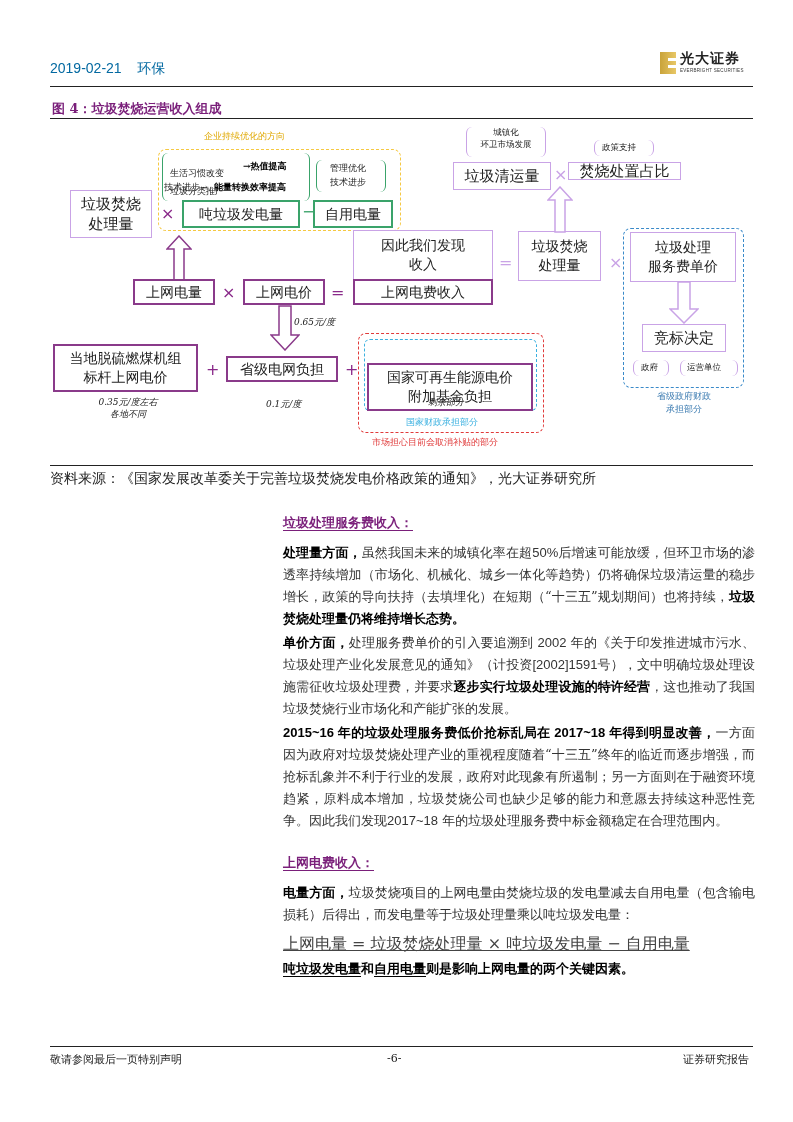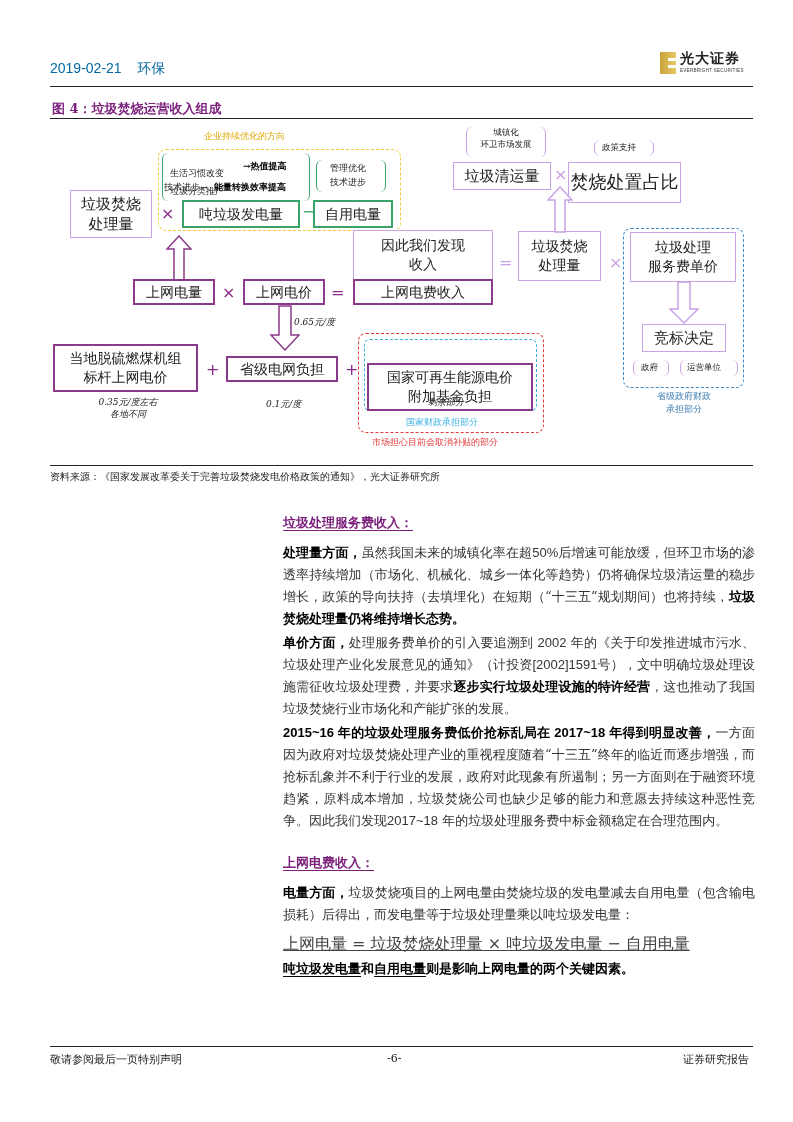--- a/index.html
+++ b/index.html
@@ -13,21 +13,21 @@
   .logo { left: 660px; top: 50px; width: 95px; height: 28px; }
   .logo-mark { left: 0; top: 2px; width: 16px; height: 22px; background: linear-gradient(90deg,#c9a33a,#e8c766); }
   .logo-mark::before, .logo-mark::after { content: ""; position: absolute; right: 0; width: 8px; height: 3px; background: #fff; }
   .logo-mark::before { top: 6px; } .logo-mark::after { top: 13px; }
   .logo-cn { left: 20px; top: 0; font-size: 14px; font-weight: bold; letter-spacing: 1px; color: #222; }
   .logo-en { left: 20px; top: 18px; font-size: 4.5px; letter-spacing: 0.3px; color: #333; font-family: "Liberation Sans", sans-serif; }
 
   .fig-title { left: 52px; top: 100px; font-size: 13px; font-weight: bold; color: #7a1f7a; }
   .fig-line { left: 50px; top: 118px; width: 703px; border-top: 1.2px solid #222; }
   .src-line { left: 50px; top: 465px; width: 703px; border-top: 1.2px solid #222; }
-  .src { left: 50px; top: 470px; font-size: 10px; color: #222; }
+  .src { left: 50px; top: 470px; font-size: 14px; color: #222; }
 
   
   .box { position: absolute; display: flex; align-items: center; justify-content: center; text-align: center; background: #fff; line-height: 1.35; color: #222; }
   .b-lav { border: 1.5px solid #c9a3e6; }
   .b-pur { border: 2px solid #8a3a8a; }
   .b-grn { border: 2px solid #3aa36a; }
   .dash-y { position: absolute; border: 1.8px dashed #f5c842; border-radius: 8px; }
   .dash-b { position: absolute; border: 1.8px dashed #3a8ac9; border-radius: 8px; }
   .dash-c { position: absolute; border: 1.6px dashed #3ab0e0; border-radius: 6px; }
   .dash-r { position: absolute; border: 1.8px dashed #e03a3a; border-radius: 8px; }
@@ -145,21 +145,21 @@
 <div class="brace" style="left:466px;top:127px;width:80px;height:30px;"></div>
 <div class="small" style="left:470px;top:127px;width:72px;text-align:center;font-size:8.5px;">
   <div>城镇化</div>
   <div>环卫市场发展</div>
 </div>
 <div class="brace" style="left:594px;top:140px;width:60px;height:16px;"></div>
 <div class="small" style="left:602px;top:142px;font-size:8.5px;">政策支持</div>
 
 <div class="box b-lav" style="left:453px;top:162px;width:98px;height:28px;font-size:15px;">垃圾清运量</div>
 <div class="op op-l" style="left:554px;top:165px;">×</div>
-<div class="box b-lav" style="left:568px;top:162px;width:113px;height:41px;font-size:18px;">焚烧处置占比</div>
+<div class="box b-lav" style="left:568px;top:162px;width:113px;height:18px;font-size:15px;">焚烧处置占比</div>
 
 <svg class="arrow-up" style="left:547px;top:186px;" width="26" height="47">
   <polygon points="13,1 25,14 18,14 18,46 8,46 8,14 1,14" fill="#fff" stroke="#c9a3e6" stroke-width="1.5"></polygon>
 </svg>
 
 <div class="dash-b" style="left:623px;top:228px;width:121px;height:160px;"></div>
 <div class="box b-lav" style="left:630px;top:232px;width:106px;height:50px;font-size:14px;flex-direction:column;">
   <span>垃圾处理</span>
   <span>服务费单价</span>
 </div>

